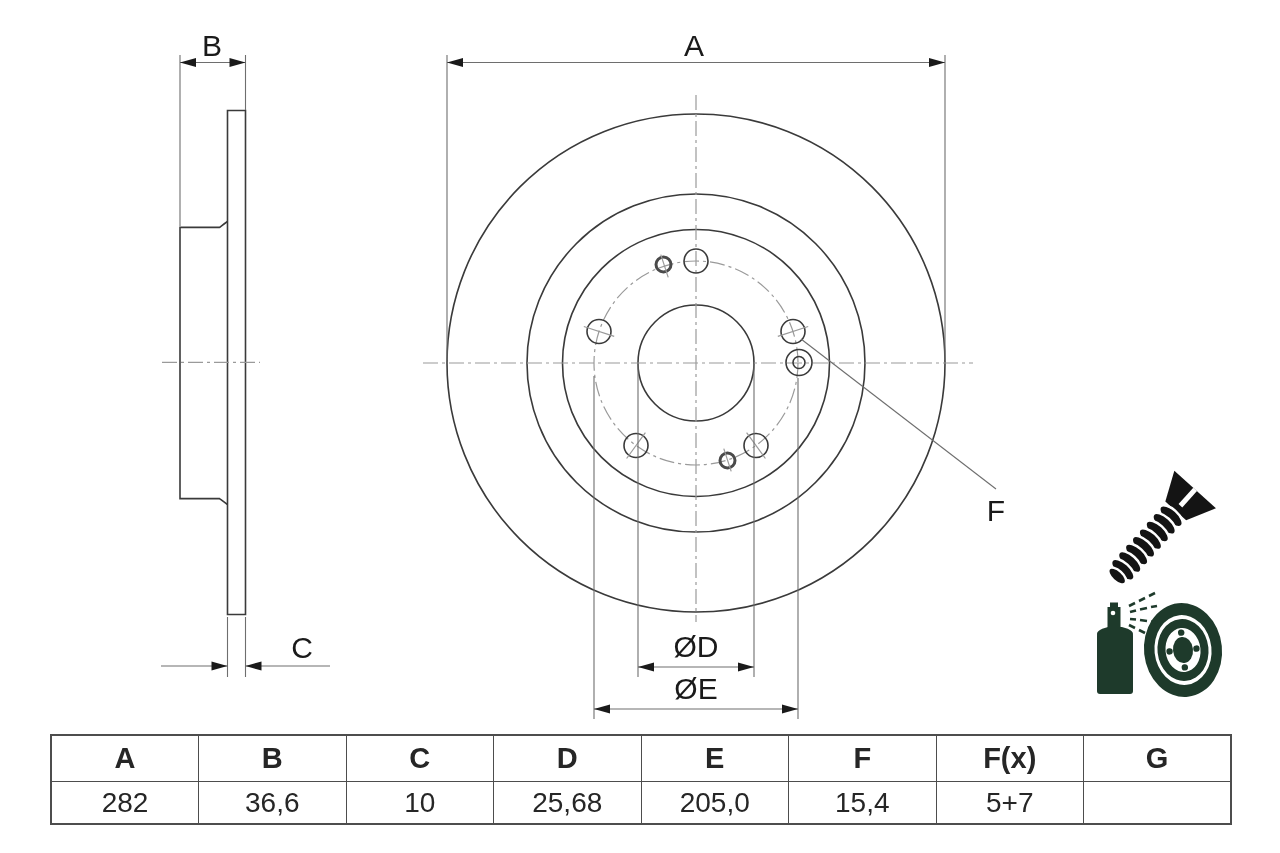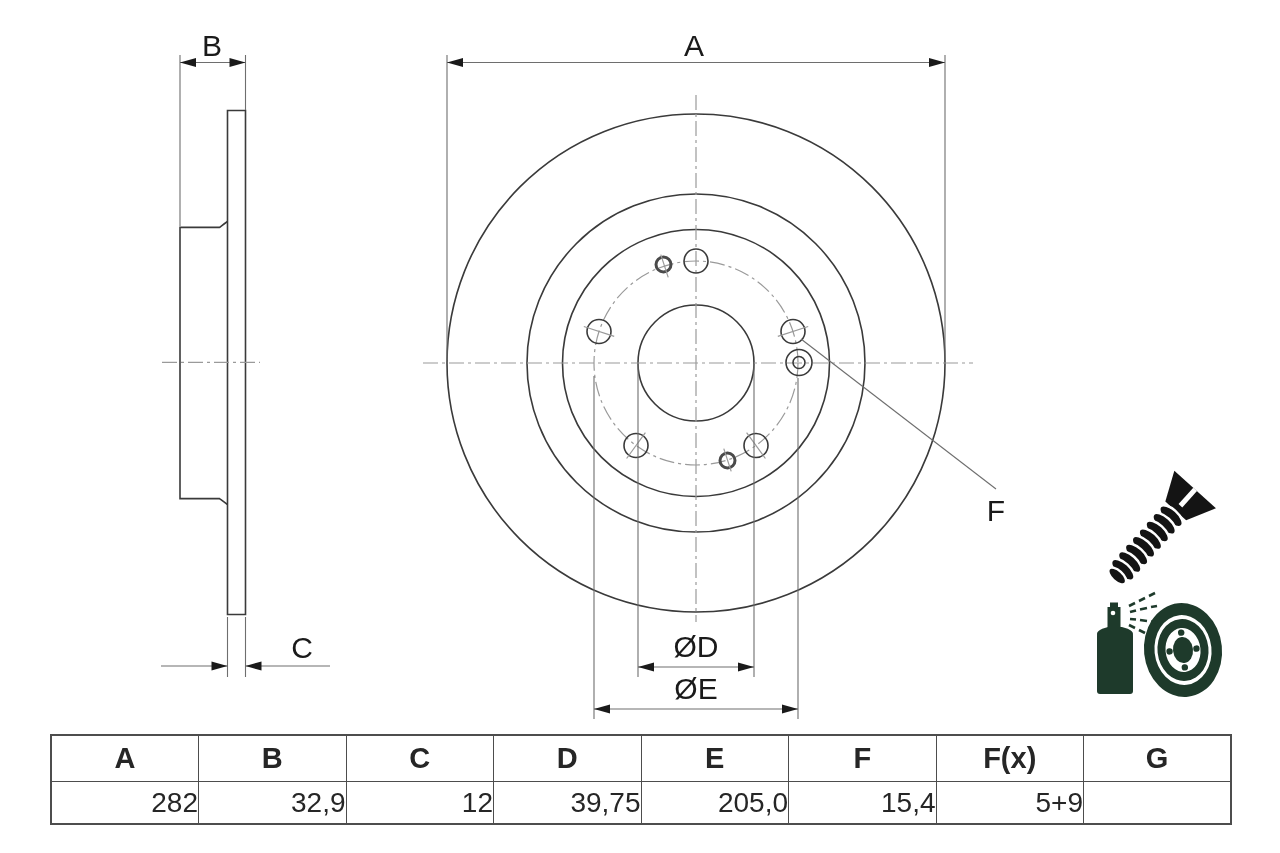--- a/index.html
+++ b/index.html
@@ -18,21 +18,21 @@
   .tick{stroke:#9a9a9a;stroke-width:1.2;}
   .arrow{fill:#1a1a1a;stroke:none;}
   .thickring{stroke:#4a4a4a;stroke-width:3;fill:none;}
   .dim-table{
     position:absolute;left:50px;top:734px;width:1182px;
     border-collapse:collapse;table-layout:fixed;background:#ffffff;
     border:2px solid #4d4d4d;color:#262626;
   }
   .dim-table td{border:1.5px solid #4d4d4d;text-align:center;vertical-align:middle;padding:0;}
   .dim-table tr.hdr td{height:45px;font-weight:bold;font-size:29px;}
-  .dim-table tr.val td{height:41px;font-size:28px;text-align:right;}
+  .dim-table tr.val td{height:41px;font-size:28px;}
 </style>
 </head>
 <body>
 
 <div id="canvas">
 
   <svg width="1280" height="853" viewBox="0 0 1280 853">
 
     <g>
 
@@ -186,23 +186,23 @@
       <td>B</td>
       <td>C</td>
       <td>D</td>
       <td>E</td>
       <td>F</td>
       <td>F(x)</td>
       <td>G</td>
     </tr>
     <tr class="val">
       <td>282</td>
-      <td>32,9</td>
-      <td>12</td>
-      <td>39,75</td>
+      <td>36,6</td>
+      <td>10</td>
+      <td>25,68</td>
       <td>205,0</td>
       <td>15,4</td>
-      <td>5+9</td>
+      <td>5+7</td>
       <td></td>
     </tr>
   </tbody>
     </table>
 </div>
 
 </body></html>

